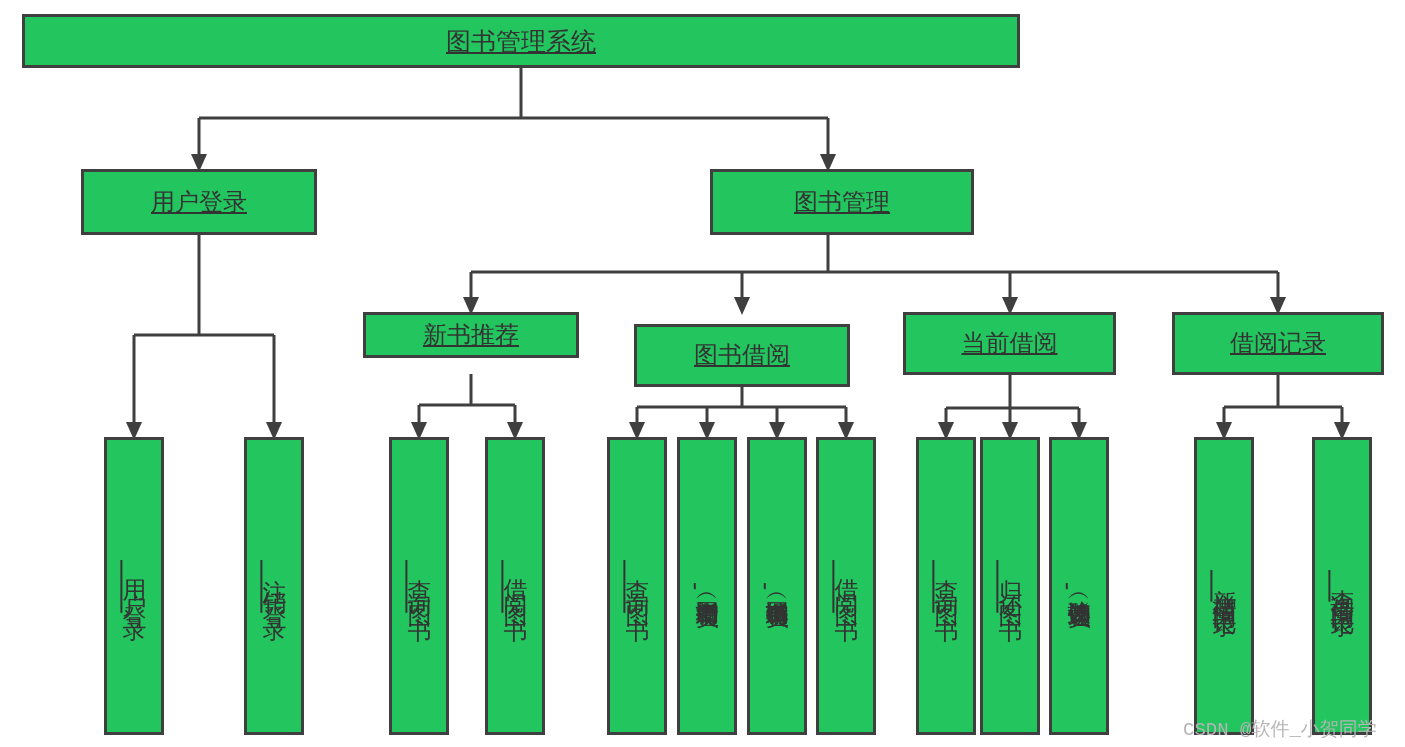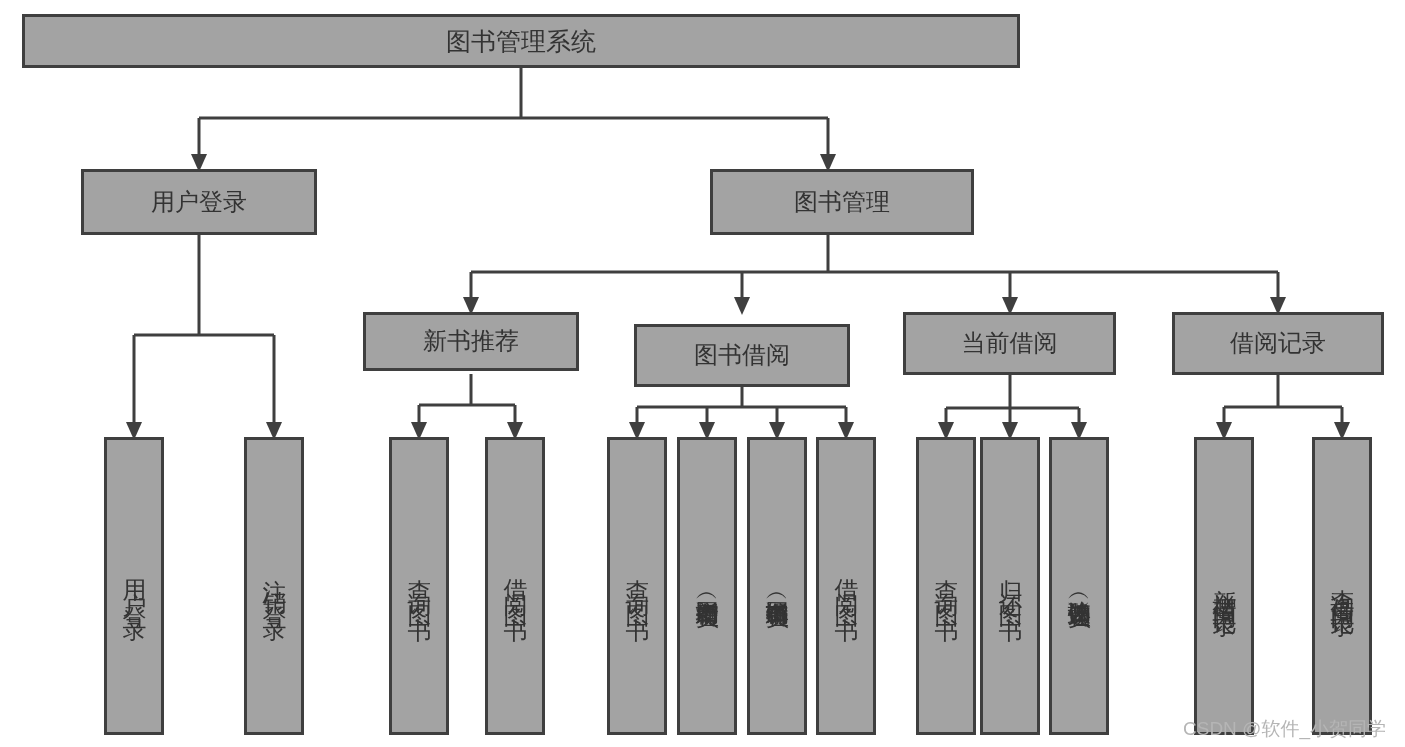--- a/index.html
+++ b/index.html
@@ -7,45 +7,47 @@
     position:relative;
     width:1405px;height:747px;
     background:#ffffff;
     font-family:"Liberation Sans", sans-serif;
     overflow:hidden;
   }
   .wires{position:absolute;left:0;top:0;z-index:0;}
   .box{
     position:absolute;
     box-sizing:border-box;
-    background:#a3a3a3;
+    background:#22c55e;
     border:3px solid var(--line,#3f3f3f);
     display:flex;align-items:center;justify-content:center;
     color:#333333;
     font-size:24px;
     z-index:1;
     text-align:center;
     line-height:1.2;
+    text-decoration:underline;
   }
   .root{font-size:25px;}
   .vbox span{
     writing-mode:vertical-rl;
     display:block;
   }
   .ls4{letter-spacing:0.55em;}
   .ls6{letter-spacing:0.22em;}
   .ls9{letter-spacing:0.03em;font-size:23px;}
   .watermark{
     position:absolute;
     left:1183px;top:716px;
     width:222px;
     font-size:19px;
     color:#b5b5b5;
     z-index:2;
     white-space:nowrap;
+    font-family:Liberation Mono, monospace;
   }
 </style>
 </head>
 <body>
 
 <div class="stage" style="--line: #3f3f3f;">
 
   <svg class="wires" width="1405" height="747" viewBox="0 0 1405 747">
     <g stroke="#3f3f3f" stroke-width="3" fill="none">
       <path d="M521 67 V118 M199 118 H828 M199 118 V160 M828 118 V160"></path>
@@ -83,21 +85,21 @@
     <span>图书管理系统</span>
   </div>
 
   <div class="box" style="left:81px;top:169px;width:236px;height:66px;">
     <span>用户登录</span>
   </div>
   <div class="box" style="left:710px;top:169px;width:264px;height:66px;">
     <span>图书管理</span>
   </div>
 
-  <div class="box" style="left:363px;top:312px;width:216px;height:59px;">
+  <div class="box" style="left:363px;top:312px;width:216px;height:46px;">
     <span>新书推荐</span>
   </div>
   <div class="box" style="left:634px;top:324px;width:216px;height:63px;">
     <span>图书借阅</span>
   </div>
   <div class="box" style="left:903px;top:312px;width:213px;height:63px;">
     <span>当前借阅</span>
   </div>
   <div class="box" style="left:1172px;top:312px;width:212px;height:63px;">
     <span>借阅记录</span>

